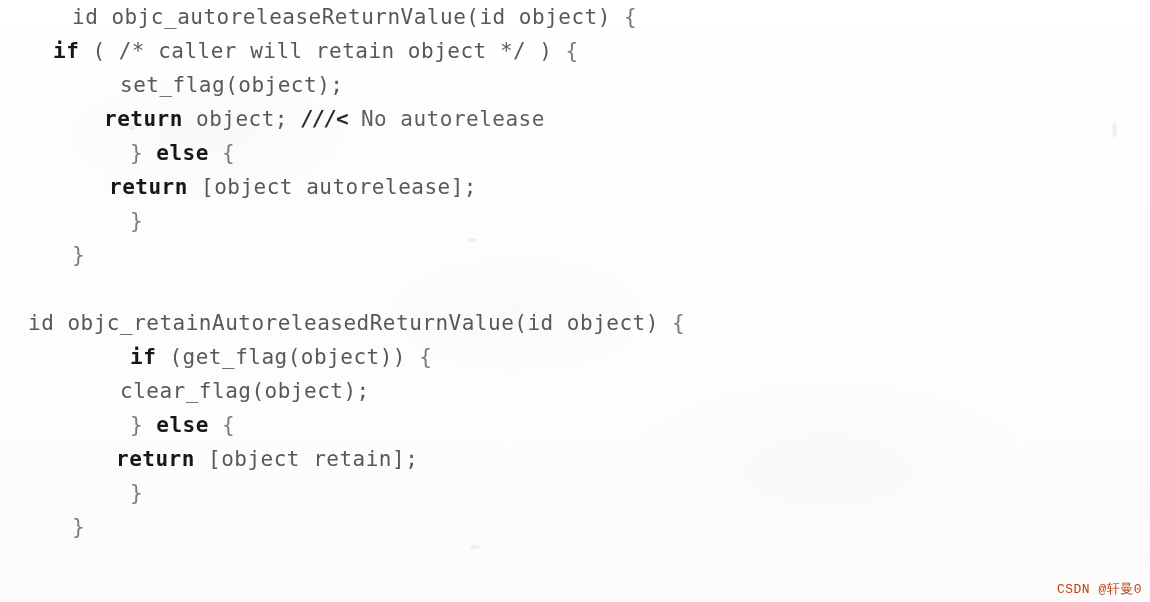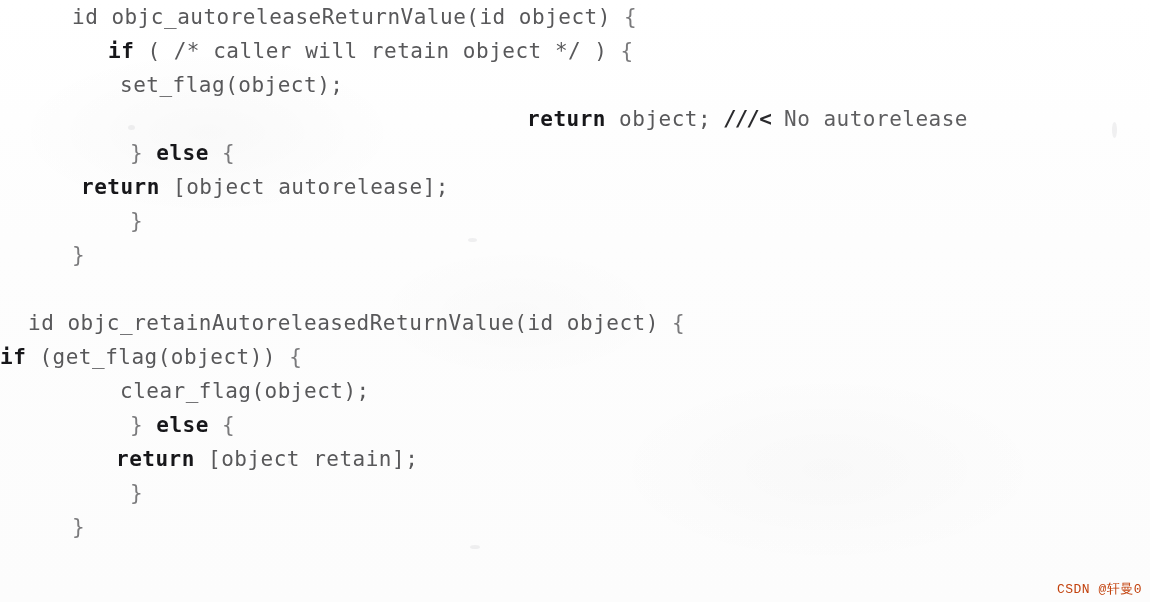--- a/index.html
+++ b/index.html
@@ -101,30 +101,30 @@
 <div id="page">
 
   <div class="speck" style="left:128px; top:125px; width:7px; height:5px;"></div>
   <div class="speck" style="left:468px; top:238px; width:9px; height:4px;"></div>
   <div class="speck" style="left:1112px; top:122px; width:5px; height:16px;"></div>
   <div class="speck" style="left:470px; top:545px; width:10px; height:4px;"></div>
   <div class="speck" style="left:288px; top:460px; width:6px; height:4px;"></div>
 
   <div id="code-block">
       <div class="code-line" style="padding-left: 72px;"><span class="seg plain">id objc_autoreleaseReturnValue(id object) </span><span class="seg brace">{</span></div>
-      <div class="code-line" style="padding-left: 108px;"><span class="seg kw">if</span><span class="seg plain"> ( /* caller will retain object */ ) </span><span class="seg brace">{</span></div>
+      <div class="code-line" style="padding-left: 53px;"><span class="seg kw">if</span><span class="seg plain"> ( /* caller will retain object */ ) </span><span class="seg brace">{</span></div>
       <div class="code-line" style="padding-left: 120px;"><span class="seg plain">set_flag(object);</span></div>
-      <div class="code-line" style="padding-left: 83px; text-align: right;"><span class="seg kw">return</span><span class="seg plain"> object; </span><span class="seg cmt-marker">///&lt;</span><span class="seg cmt"> No autorelease</span></div>
+      <div class="code-line" style="padding-left: 104px;"><span class="seg kw">return</span><span class="seg plain"> object; </span><span class="seg cmt-marker">///&lt;</span><span class="seg cmt"> No autorelease</span></div>
       <div class="code-line" style="padding-left: 130px;"><span class="seg brace">} </span><span class="seg kw">else</span><span class="seg plain"> </span><span class="seg brace">{</span></div>
-      <div class="code-line" style="padding-left: 81px;"><span class="seg kw">return</span><span class="seg plain"> [object autorelease];</span></div>
+      <div class="code-line" style="padding-left: 109px;"><span class="seg kw">return</span><span class="seg plain"> [object autorelease];</span></div>
       <div class="code-line" style="padding-left: 130px;"><span class="seg brace">}</span></div>
       <div class="code-line" style="padding-left: 72px;"><span class="seg brace">}</span></div>
       <div class="code-line blank" style="padding-left: 72px;"></div>
       <div class="code-line" style="padding-left: 28px;"><span class="seg plain">id objc_retainAutoreleasedReturnValue(id object) </span><span class="seg brace">{</span></div>
-      <div class="code-line" style=""><span class="seg kw">if</span><span class="seg plain"> (get_flag(object)) </span><span class="seg brace">{</span></div>
+      <div class="code-line" style="padding-left: 130px;"><span class="seg kw">if</span><span class="seg plain"> (get_flag(object)) </span><span class="seg brace">{</span></div>
       <div class="code-line" style="padding-left: 120px;"><span class="seg plain">clear_flag(object);</span></div>
       <div class="code-line" style="padding-left: 130px;"><span class="seg brace">} </span><span class="seg kw">else</span><span class="seg plain"> </span><span class="seg brace">{</span></div>
       <div class="code-line" style="padding-left: 116px;"><span class="seg kw">return</span><span class="seg plain"> [object retain];</span></div>
       <div class="code-line" style="padding-left: 130px;"><span class="seg brace">}</span></div>
       <div class="code-line" style="padding-left: 72px;"><span class="seg brace">}</span></div>
     </div>
 
   <div id="watermark">CSDN @轩曼0</div>
 
 </div>

